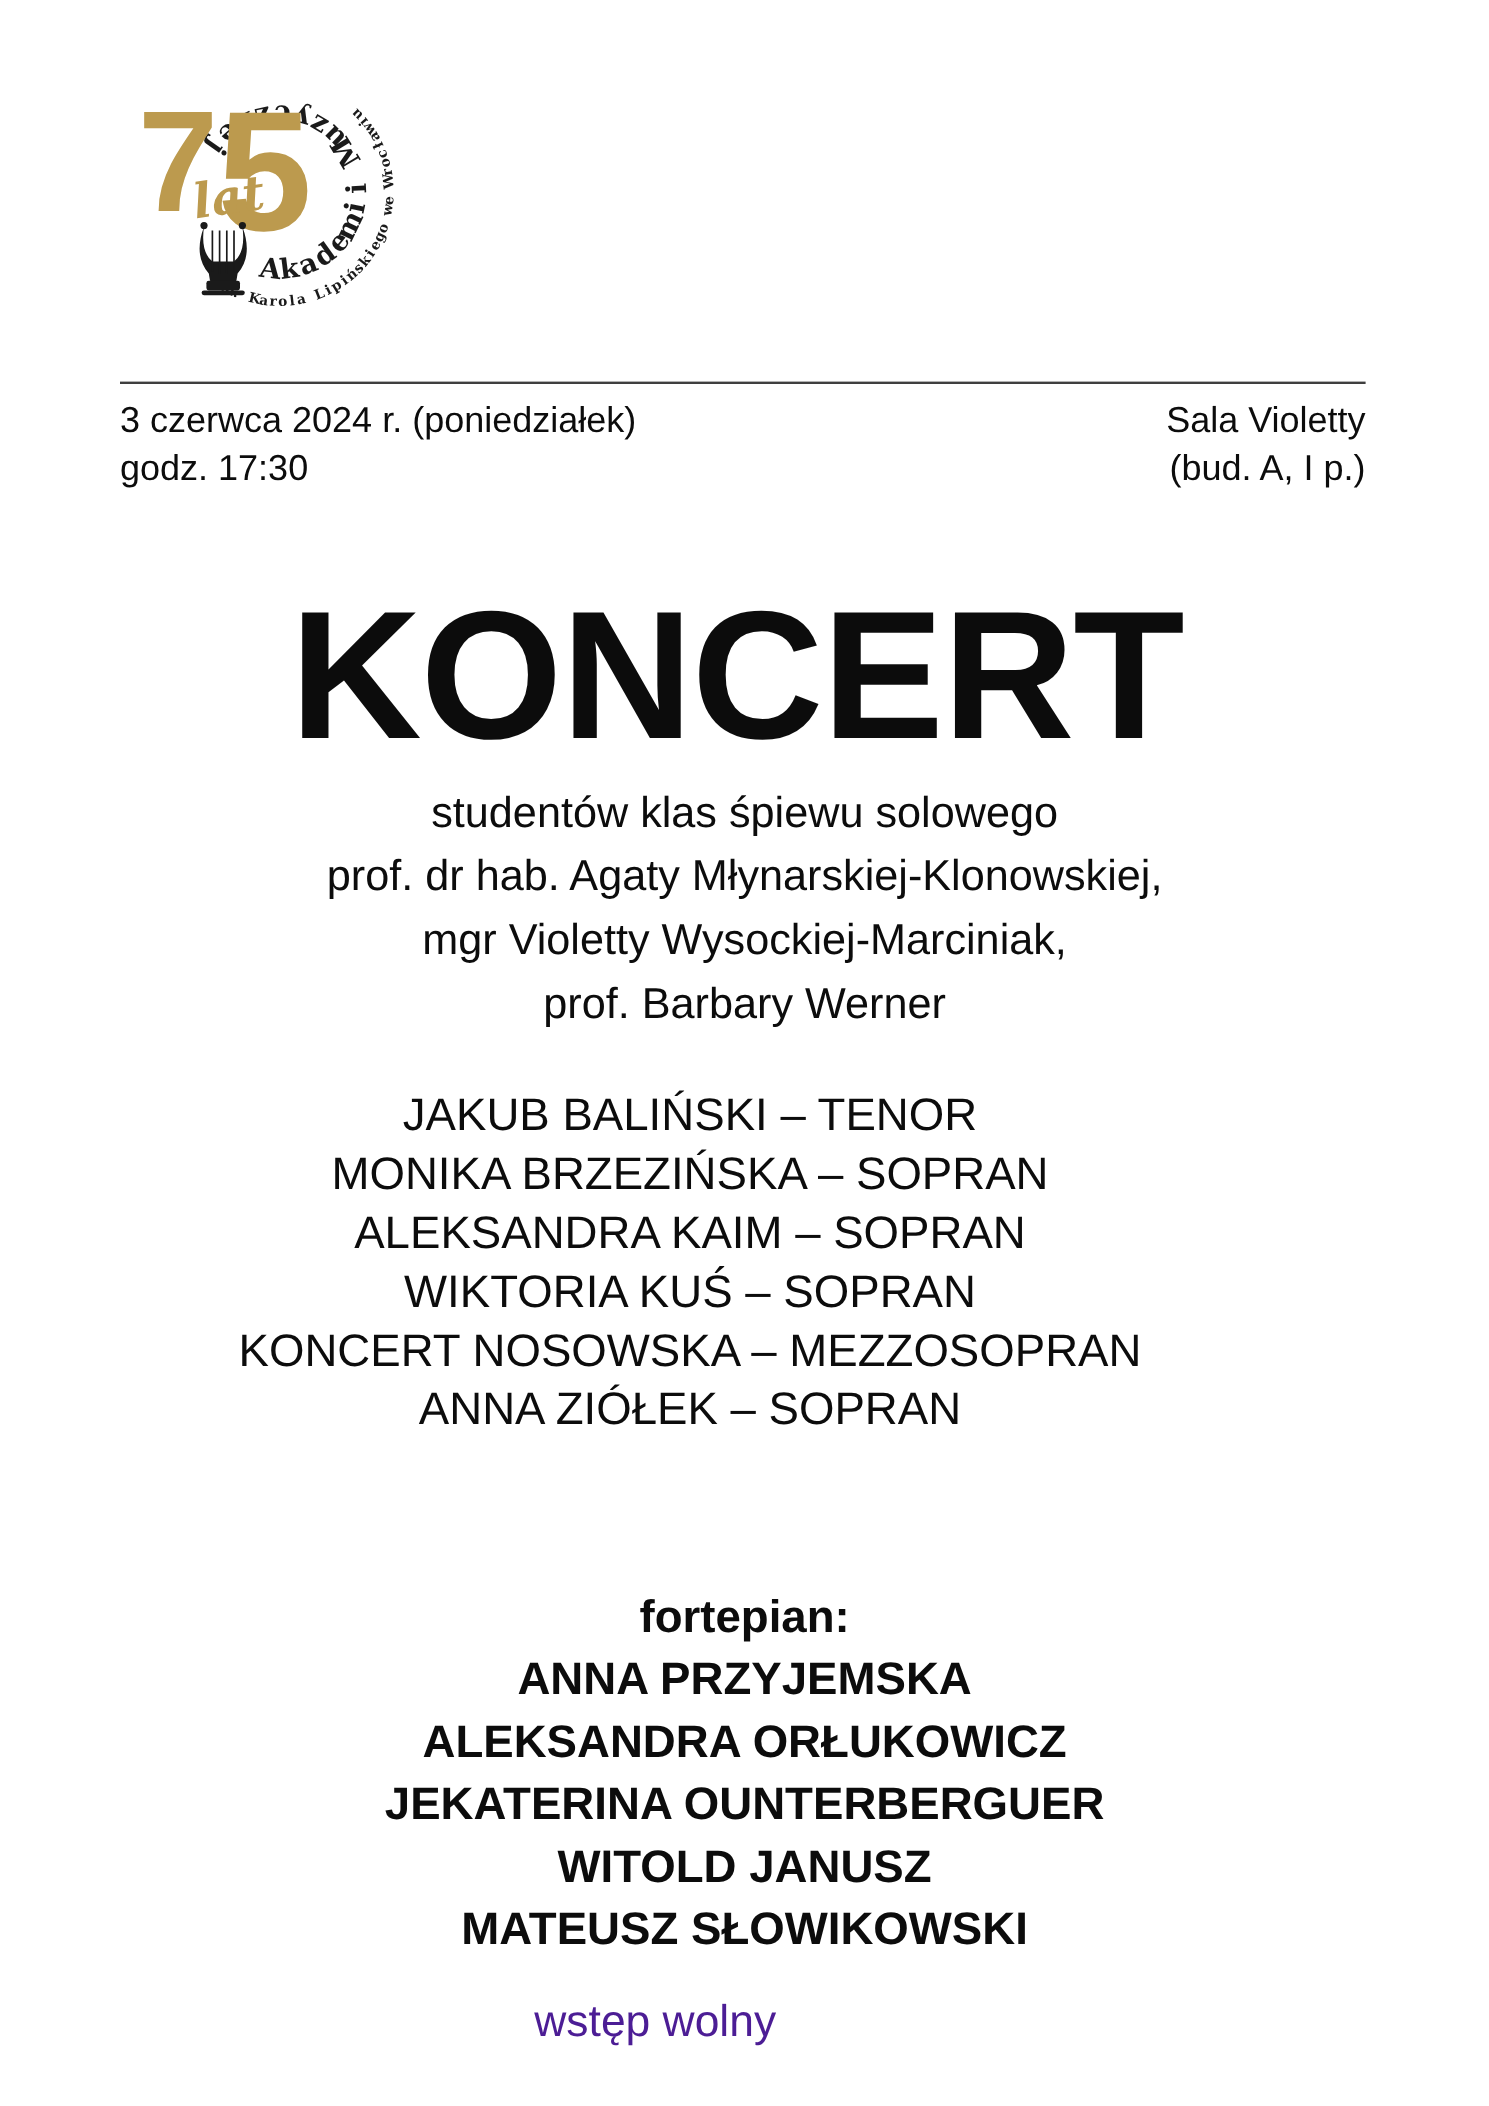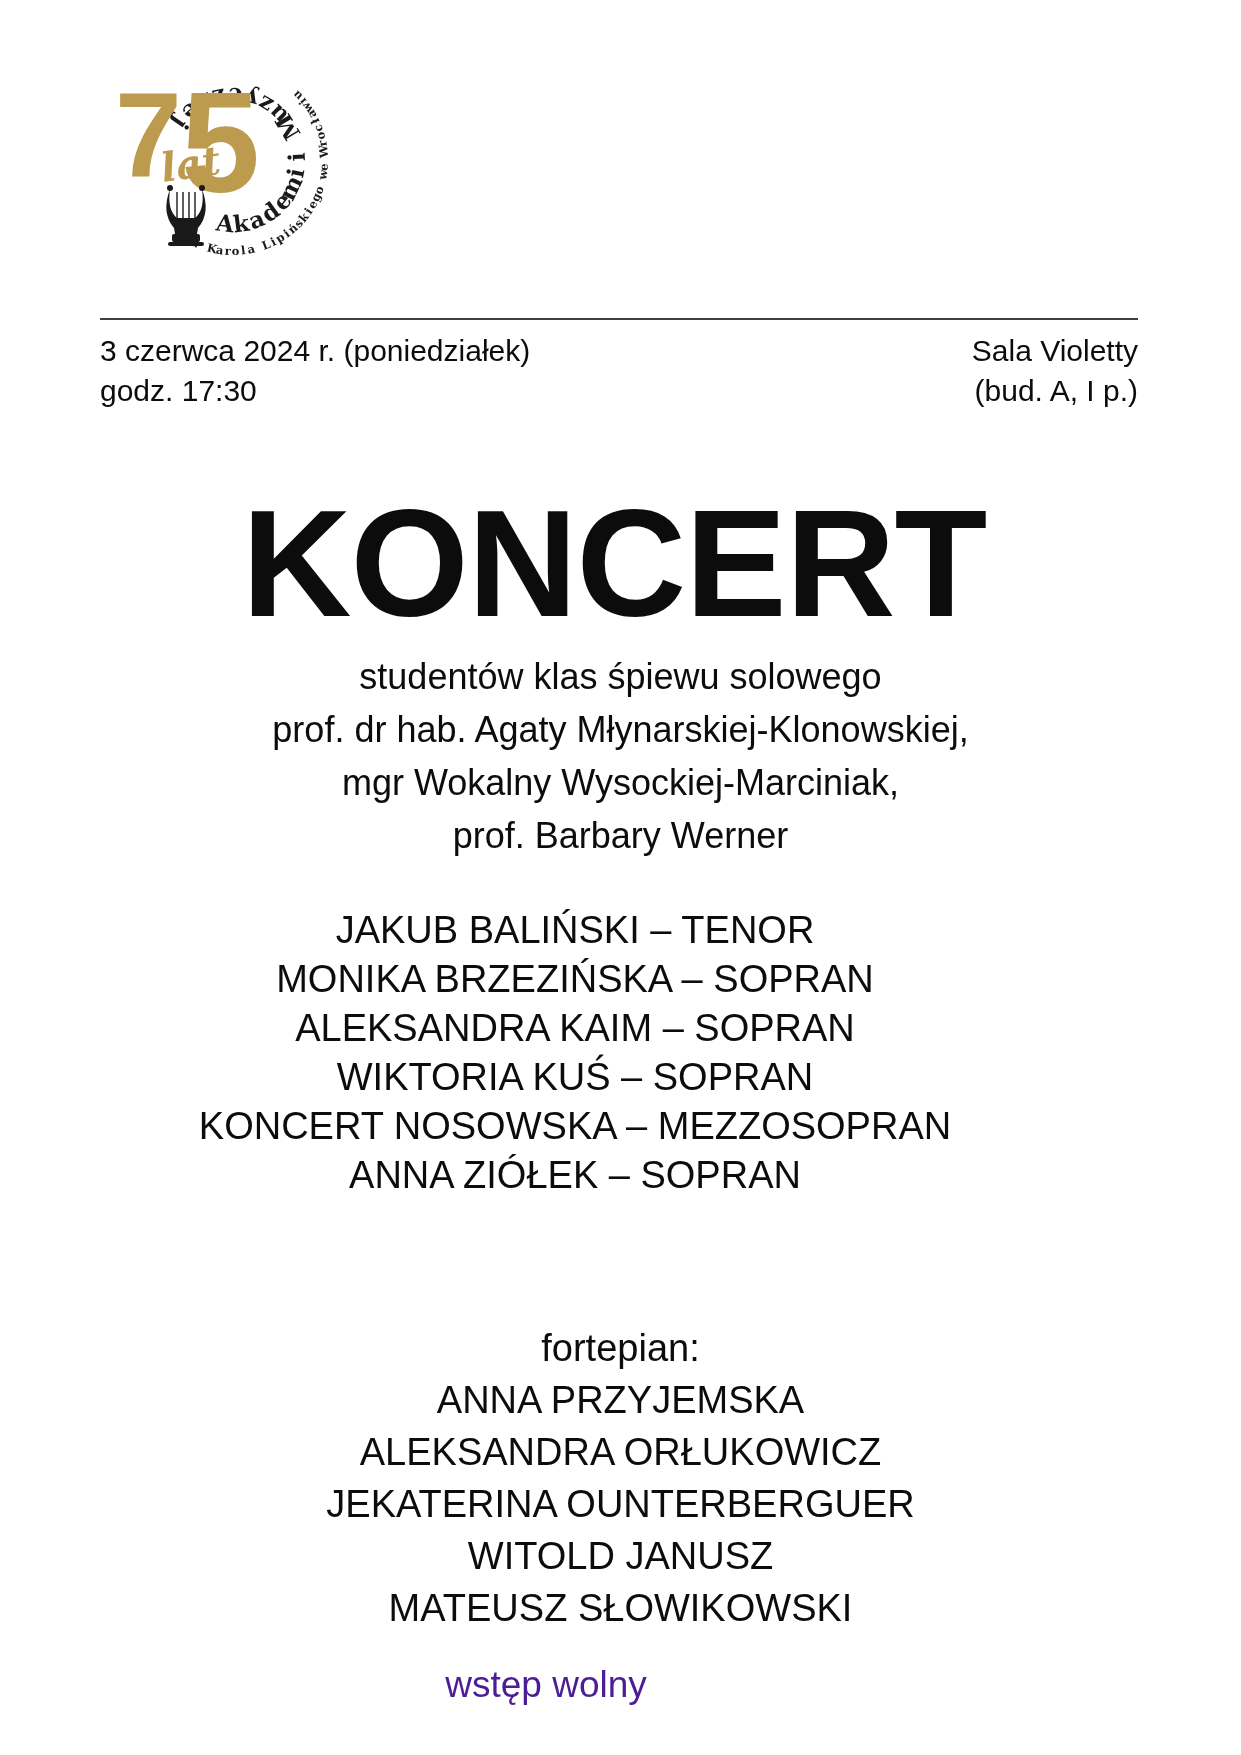--- a/index.html
+++ b/index.html
@@ -48,21 +48,21 @@
   .subtitle{
     position:absolute;top:650px;left:0;width:1241px;
     text-align:center;font-size:36px;line-height:53px;
   }
   .performers{
     position:absolute;top:906px;left:0;width:1150px;
     text-align:center;font-size:38px;line-height:49px;
   }
   .piano{
     position:absolute;top:1322px;left:0;width:1241px;
-    text-align:center;font-size:38px;line-height:52px;
+    text-align:center;font-size:38px;line-height:52px;font-weight:bold;
   }
   .admission{
     position:absolute;top:1664px;left:0;width:1092px;
     text-align:center;font-size:37px;color:#4c1d95;
   }
   .line{display:block;}
 </style>
 </head>
 <body>
 
@@ -155,21 +155,21 @@
       <span class="line">Sala Violetty</span>
       <span class="line">(bud. A, I p.)</span>
     </div>
   </div>
 
   <div class="title">KONCERT</div>
 
   <div class="subtitle">
       <span class="line">studentów klas śpiewu solowego</span>
       <span class="line">prof. dr hab. Agaty Młynarskiej-Klonowskiej,</span>
-      <span class="line">mgr Wokalny Wysockiej-Marciniak,</span>
+      <span class="line">mgr Violetty Wysockiej-Marciniak,</span>
       <span class="line">prof. Barbary Werner</span>
     </div>
 
   <div class="performers">
       <span class="line">JAKUB BALIŃSKI – TENOR</span>
       <span class="line">MONIKA BRZEZIŃSKA – SOPRAN</span>
       <span class="line">ALEKSANDRA KAIM – SOPRAN</span>
       <span class="line">WIKTORIA KUŚ – SOPRAN</span>
       <span class="line">KONCERT NOSOWSKA – MEZZOSOPRAN</span>
       <span class="line">ANNA ZIÓŁEK – SOPRAN</span>

